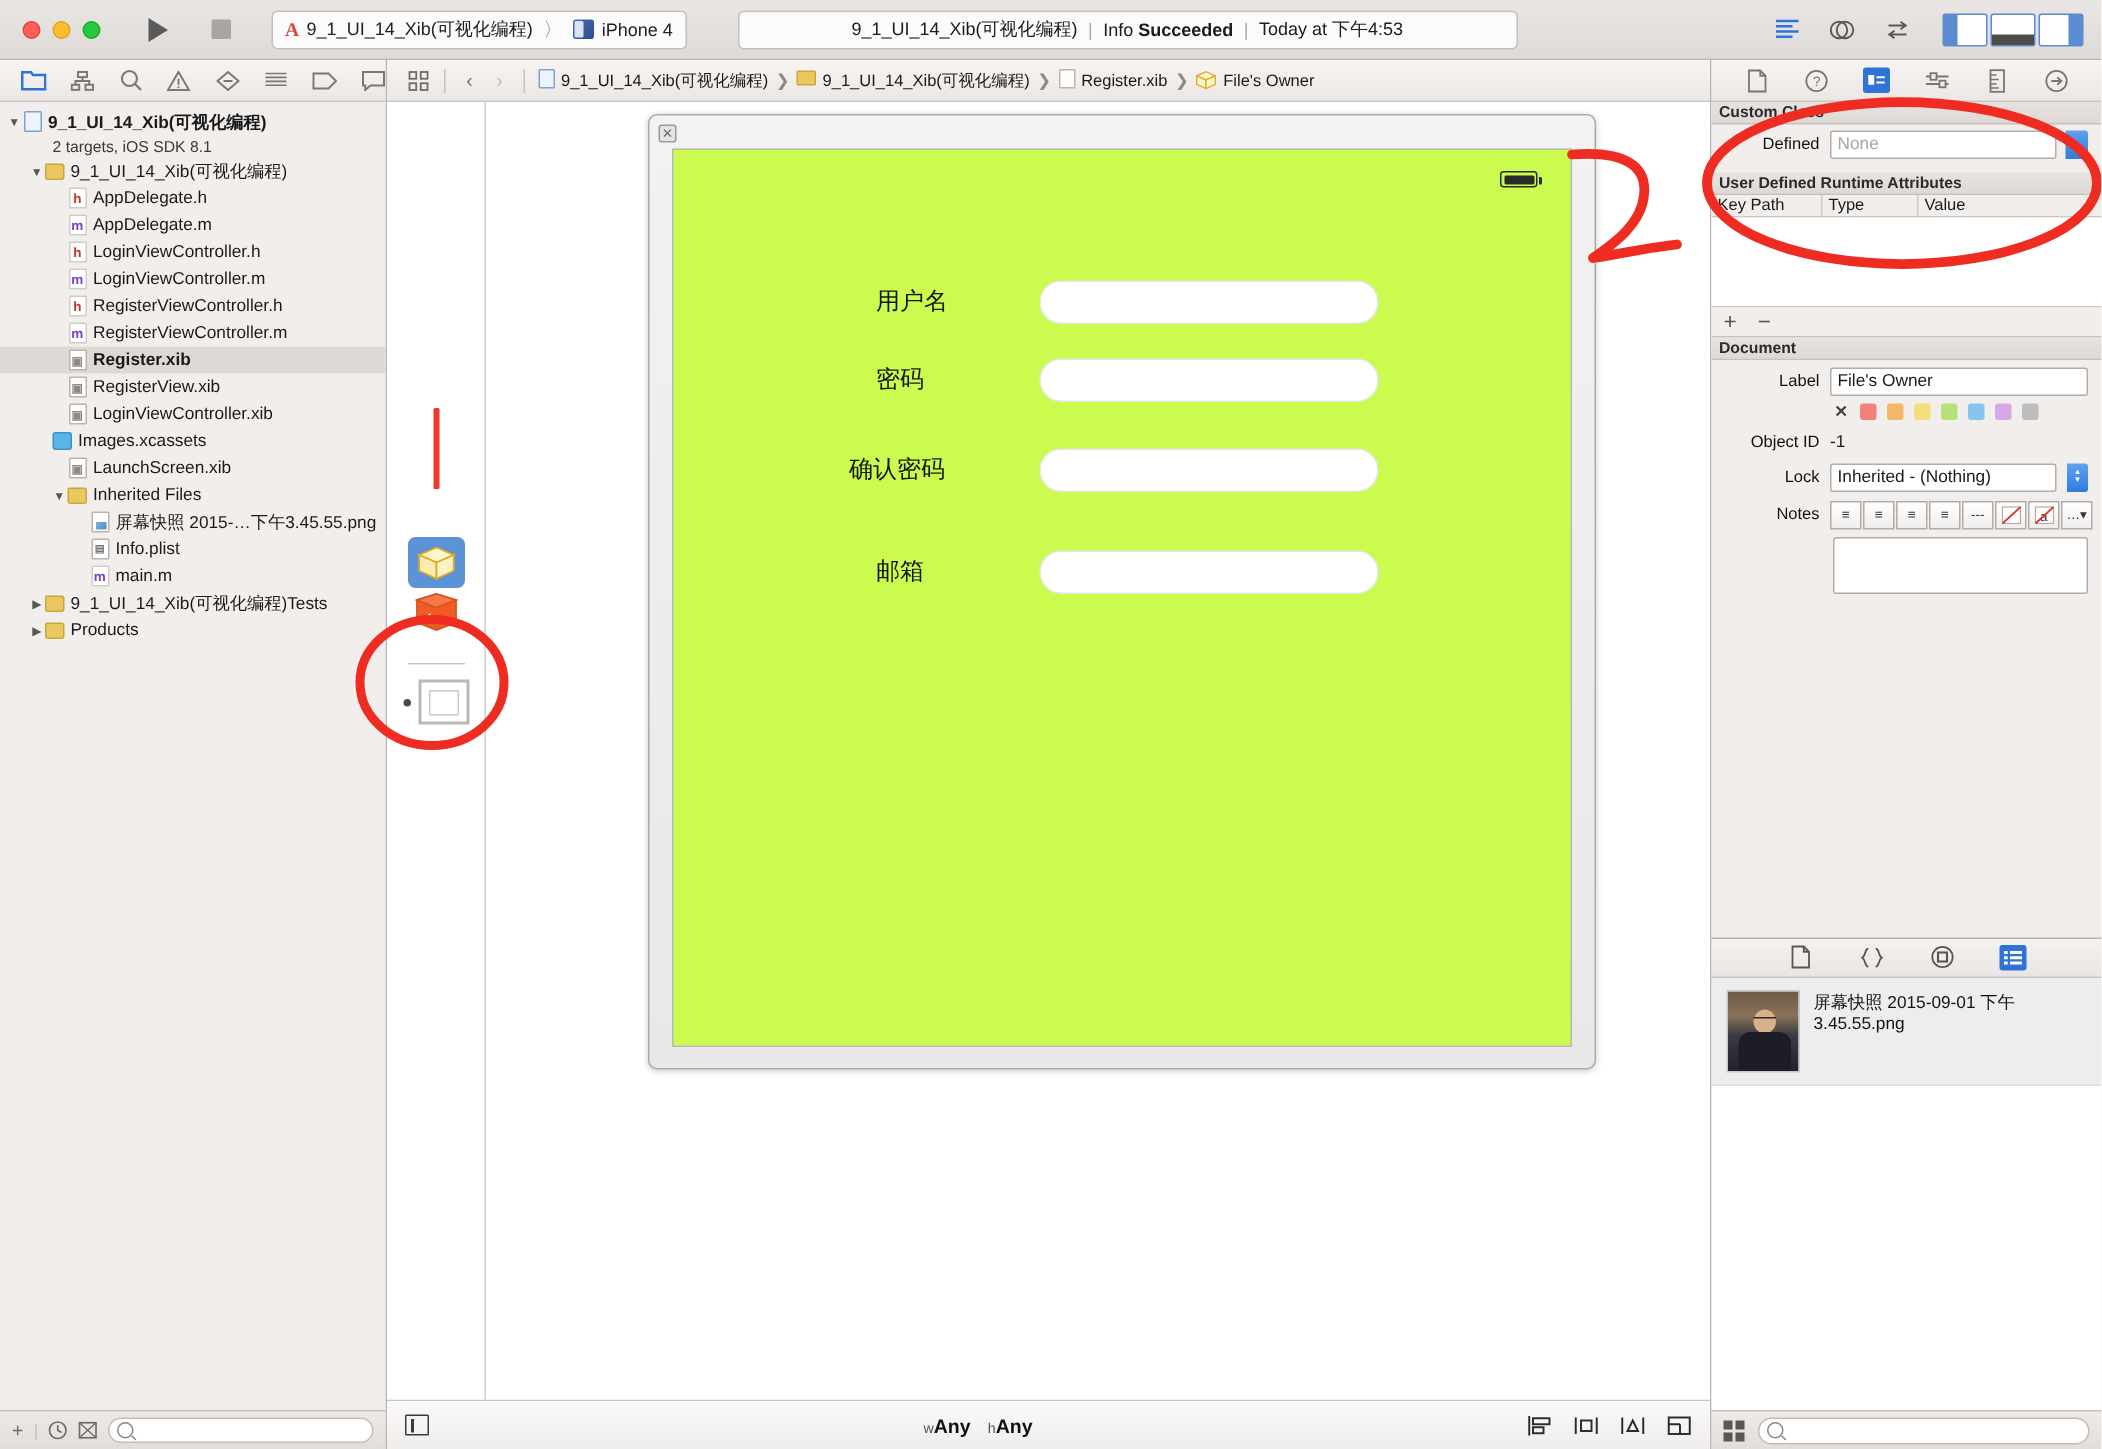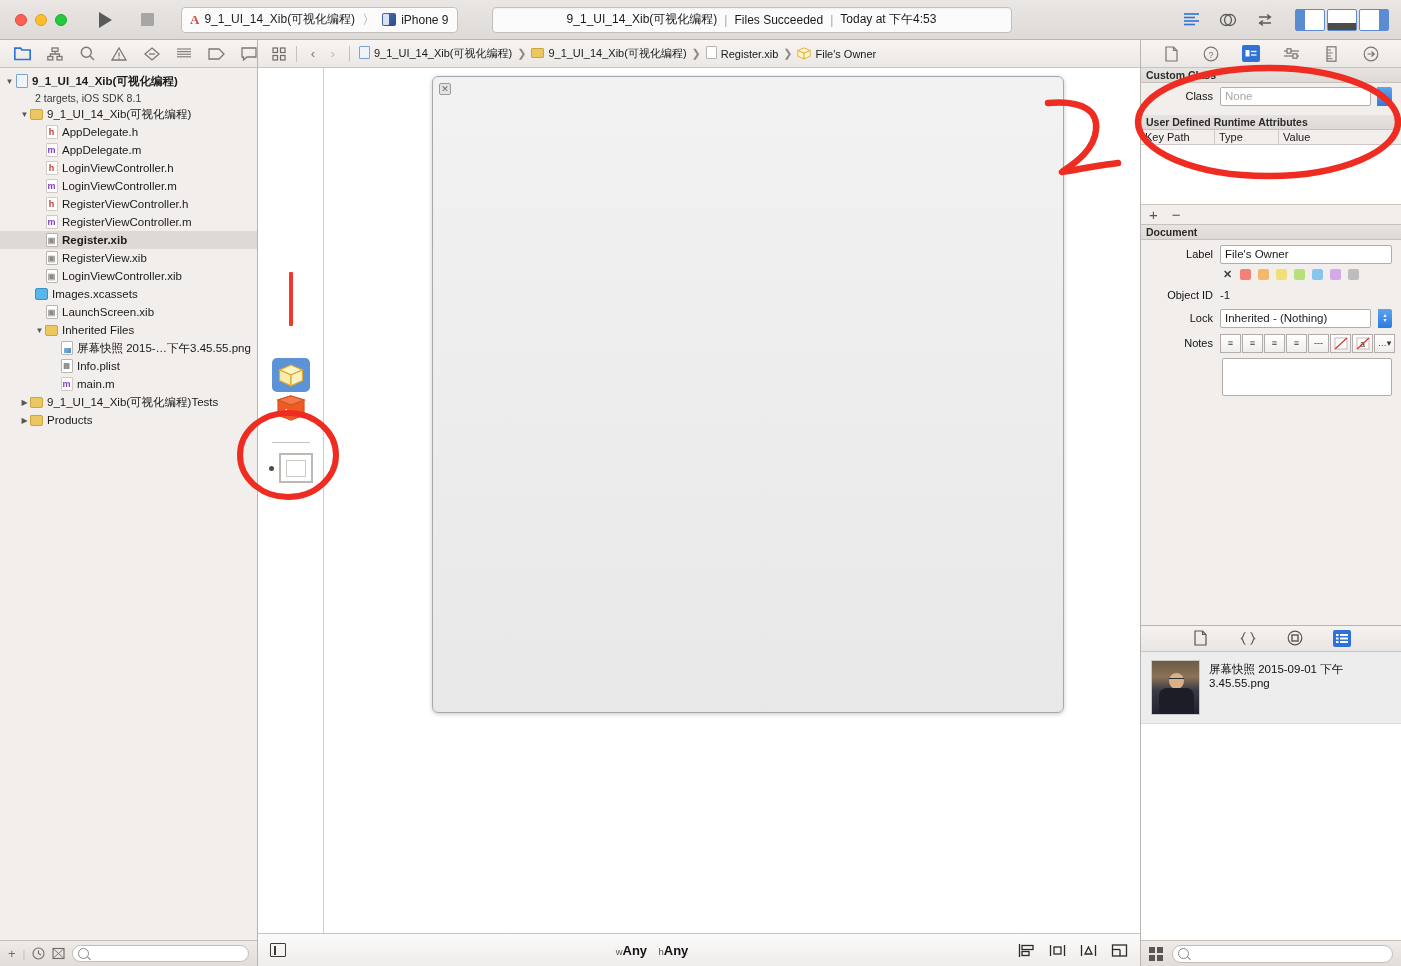--- a/index.html
+++ b/index.html
@@ -47,21 +47,21 @@
   .dev-ico:after{content:"";position:absolute;left:1px;top:1px;width:6px;height:11px;background:#d8e4f5;border-radius:1px;}
 
   .status-box {
     flex:0 0 auto; margin-left:34px;
     width:520px; height:26px; background:#fbfbfb;
     border:1px solid #c3bfbc; border-radius:4px;
     display:flex;align-items:center;justify-content:center; gap:7px;
     font-size:12px; box-shadow:0 1px 2px rgba(0,0,0,.05) inset;
   }
   .status-box .bar-sep{color:#a5a5a5;}
-  .bold{font-weight:normal;}
+  .bold{font-weight:bold;}
 
   .tb-right { margin-left:auto; display:flex; align-items:center; gap:3px; padding-right:2px;}
   .tbb { width:34px;height:24px;display:flex;align-items:center;justify-content:center;border-radius:3px;}
   .panel-grp { display:flex; gap:2px; margin-left:10px;}
   .pbtn { width:30px;height:22px;border:1.5px solid #5b8bd0;border-radius:2px;position:relative;background:#fff;}
   .pbtn .fill{position:absolute;background:#5b8bd0;}
 
   
   .main { flex:1 1 auto; display:flex; min-height:0; }
 
@@ -241,27 +241,27 @@
       <div class="rsbtn">
           <div class="stop-sq"></div>
         </div>
     </div>
 
     <div class="scheme">
       <span class="xc-a">A</span>
       <span>9_1_UI_14_Xib(可视化编程)</span>
       <span class="sep">〉</span>
       <span class="dev-ico"></span>
-      <span>iPhone 9</span>
+      <span>iPhone 4</span>
     </div>
 
     <div class="status-box">
       <span>9_1_UI_14_Xib(可视化编程)</span>
       <span class="bar-sep">|</span>
-      <span><span>Files </span><span class="bold">Succeeded</span></span>
+      <span><span>Info </span><span class="bold">Succeeded</span></span>
       <span class="bar-sep">|</span>
       <span>Today at 下午4:53</span>
     </div>
 
     <div class="tb-right">
       <div class="tbb">
         <svg width="17" height="15" viewBox="0 0 17 15">
           <g stroke="#2f73d8" stroke-width="1.6">
             <line x1="1" y1="2" x2="16" y2="2"></line>
               <line x1="1" y1="5.5" x2="12" y2="5.5"></line>
@@ -590,20 +590,41 @@
             <span class="dot"></span>
             <span class="vw-sq">
                 <span class="vw-in"></span>
               </span>
           </div>
         </div>
 
         <div class="canvas">
           <div class="ibwindow">
             <div class="ib-close">✕</div>
+            <div class="ib-screen">
+              <div class="ib-battery"></div>
+              <div id="form-rows">
+                  <div class="frow" style="top: 101px; left: 0px; width: 100%;">
+                    <span class="flabel" style="position:absolute;left:135px">用户名</span>
+                    <span class="ffield" style="position:absolute;left:244px"></span>
+                  </div>
+                  <div class="frow" style="top: 153px; left: 0px; width: 100%;">
+                    <span class="flabel" style="position:absolute;left:135px">密码</span>
+                    <span class="ffield" style="position:absolute;left:244px"></span>
+                  </div>
+                  <div class="frow" style="top: 213px; left: 0px; width: 100%;">
+                    <span class="flabel" style="position:absolute;left:117px">确认密码</span>
+                    <span class="ffield" style="position:absolute;left:244px"></span>
+                  </div>
+                  <div class="frow" style="top: 281px; left: 0px; width: 100%;">
+                    <span class="flabel" style="position:absolute;left:135px">邮箱</span>
+                    <span class="ffield" style="position:absolute;left:244px"></span>
+                  </div>
+                </div>
+            </div>
           </div>
         </div>
       </div>
 
       <div class="canvas-bottombar">
         <span class="cbb-left"></span>
         <span class="cbb-center">
           <span class="sm">w</span><span class="lg">Any</span>
           <span style="display:inline-block;width:5px"></span>
           <span class="sm">h</span><span class="lg">Any</span>
@@ -698,21 +719,21 @@
           <svg width="16" height="16" viewBox="0 0 16 16">
             <circle cx="8" cy="8" r="6.8" fill="none" stroke="#79756f" stroke-width="1.2"></circle>
             <path d="M4.5 8 H11 M8.5 5.5 L11.3 8 L8.5 10.5" fill="none" stroke="#79756f" stroke-width="1.2"></path>
           </svg>
         </span>
       </div>
 
       <div class="insp-body">
         <div class="sec-head">Custom Class</div>
         <div class="fld-row" style="margin-top:2px;">
-          <span class="fld-lab">Class</span>
+          <span class="fld-lab">Defined</span>
           <span class="fld-inp placeholder">None</span>
           <span class="combo-arrow">▾</span>
         </div>
         <div style="height:8px"></div>
 
         <div class="sec-head">User Defined Runtime Attributes</div>
         <div class="udra-cols">
           <span class="udra-c" style="width:74px">Key Path</span>
           <span class="udra-c" style="width:64px">Type</span>
           <span class="udra-c" style="flex:1;border-right:none">Value</span>

